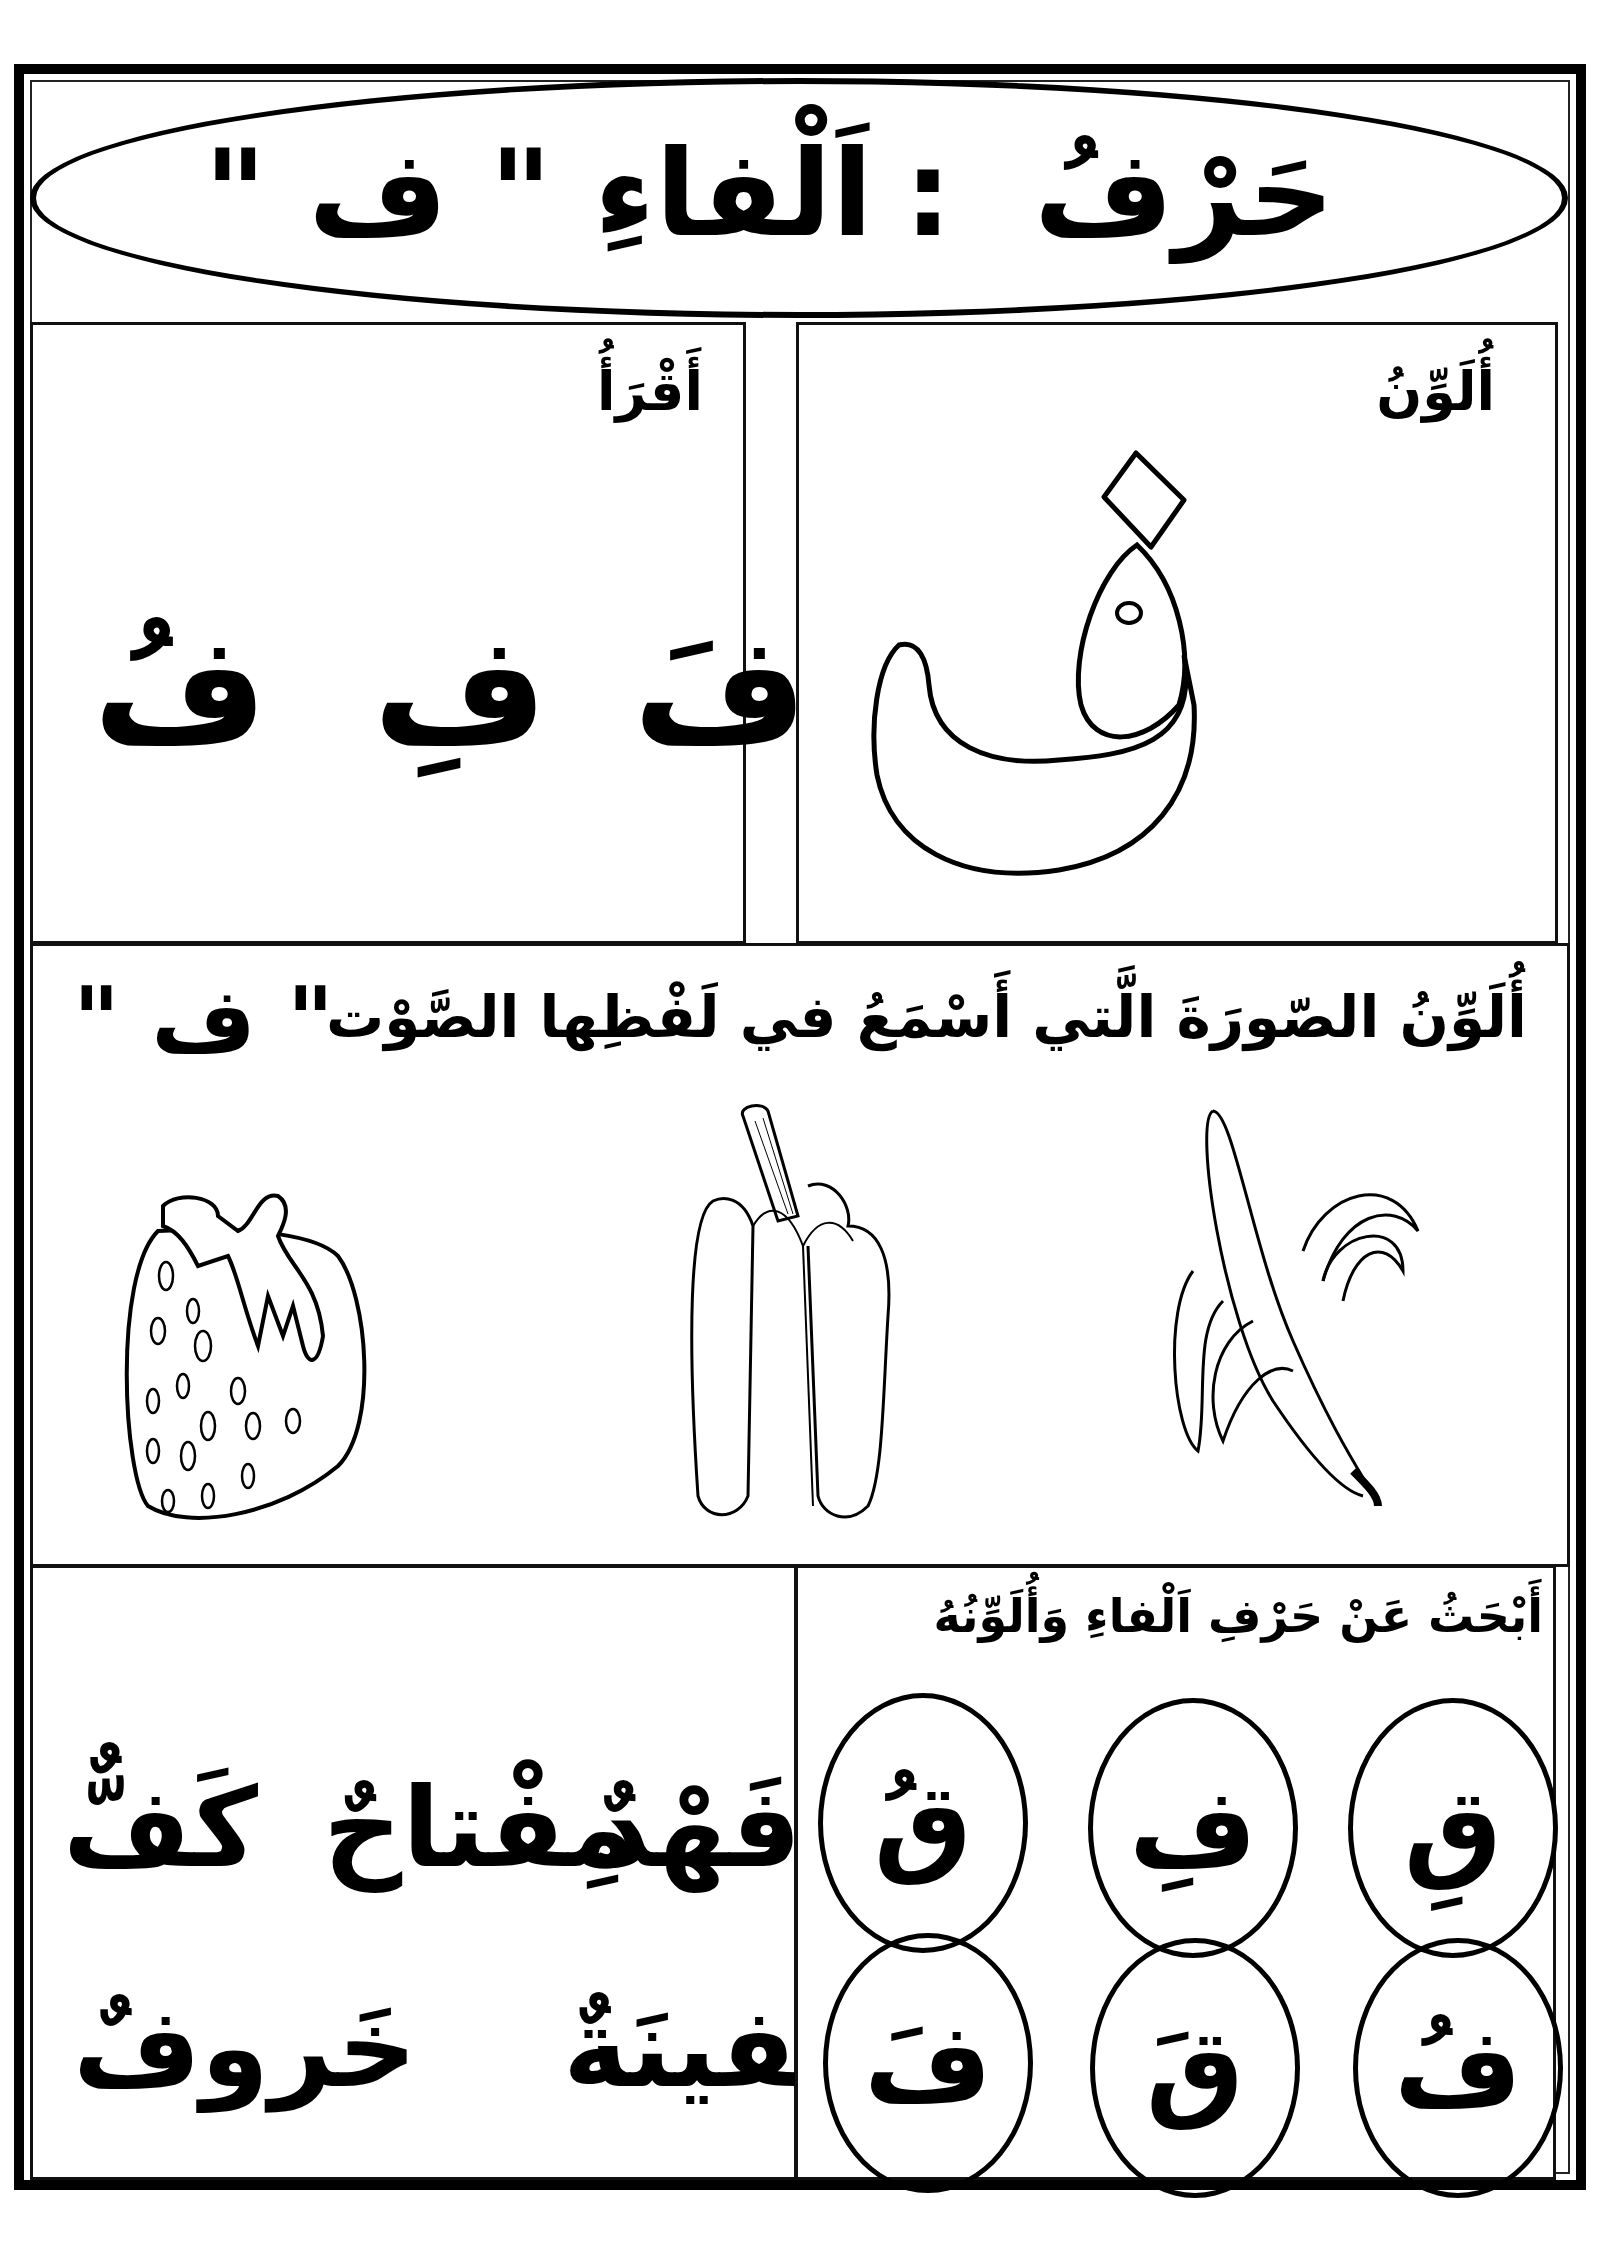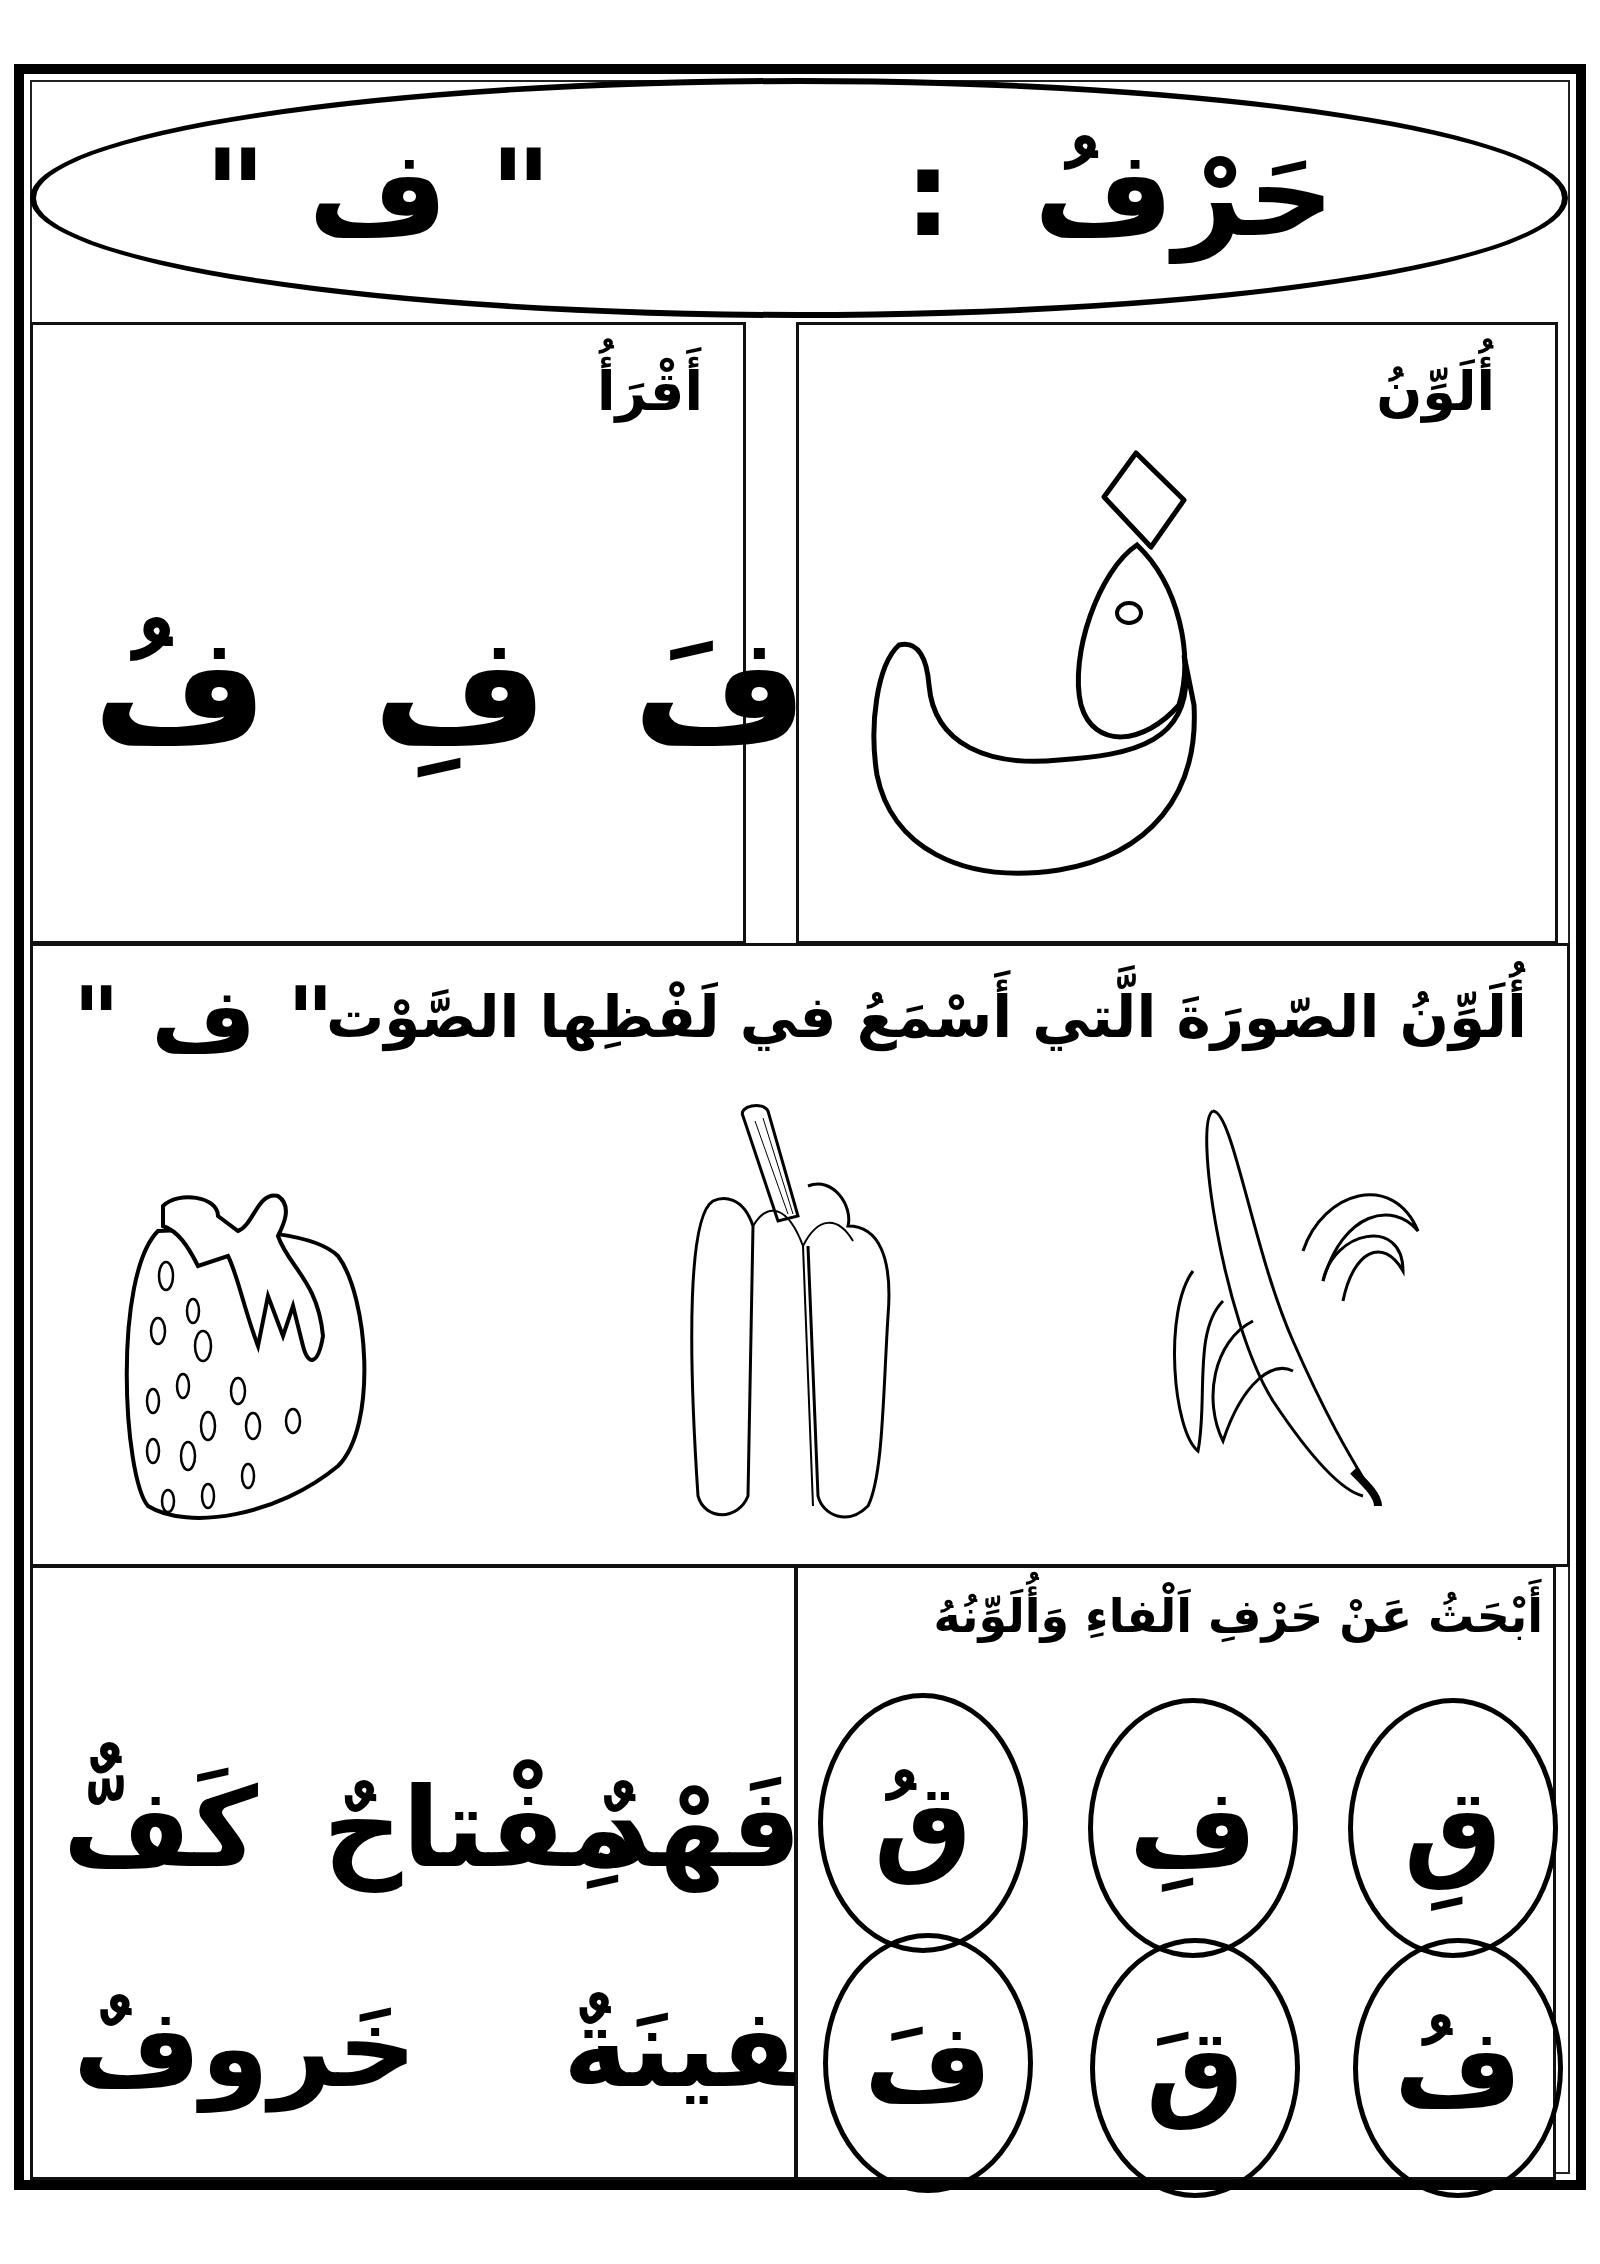--- a/index.html
+++ b/index.html
@@ -25,20 +25,21 @@
 <body>
 
 <div class="frame">
   <div class="inner"></div>
 </div>
 
 <div class="abs" style="left:24px;top:74px;width:1552px;height:248px;">
   <div class="header-ellipse" style="top:4px;height:240px;"></div>
   <span class="title ar" style="left:1010px;top:60px;">حَرْفُ</span>
   <span class="title ar" style="left:880px;top:60px;">:</span>
+  <span class="title ar" style="left:570px;top:60px;">اَلْفاءِ</span>
   <span class="title ar" style="left:180px;top:60px;">" ف "</span>
 </div>
 
 <div class="box" style="left:30px;top:322px;width:716px;height:622px;">
   <span class="abs ar lbl" style="right:40px;top:40px;">أَقْرَأُ</span>
   <span class="vowel ar" style="left:600px;top:290px;">فَ</span>
   <span class="vowel ar" style="left:340px;top:290px;">فِ</span>
   <span class="vowel ar" style="left:60px;top:290px;">فُ</span>
 </div>
 

